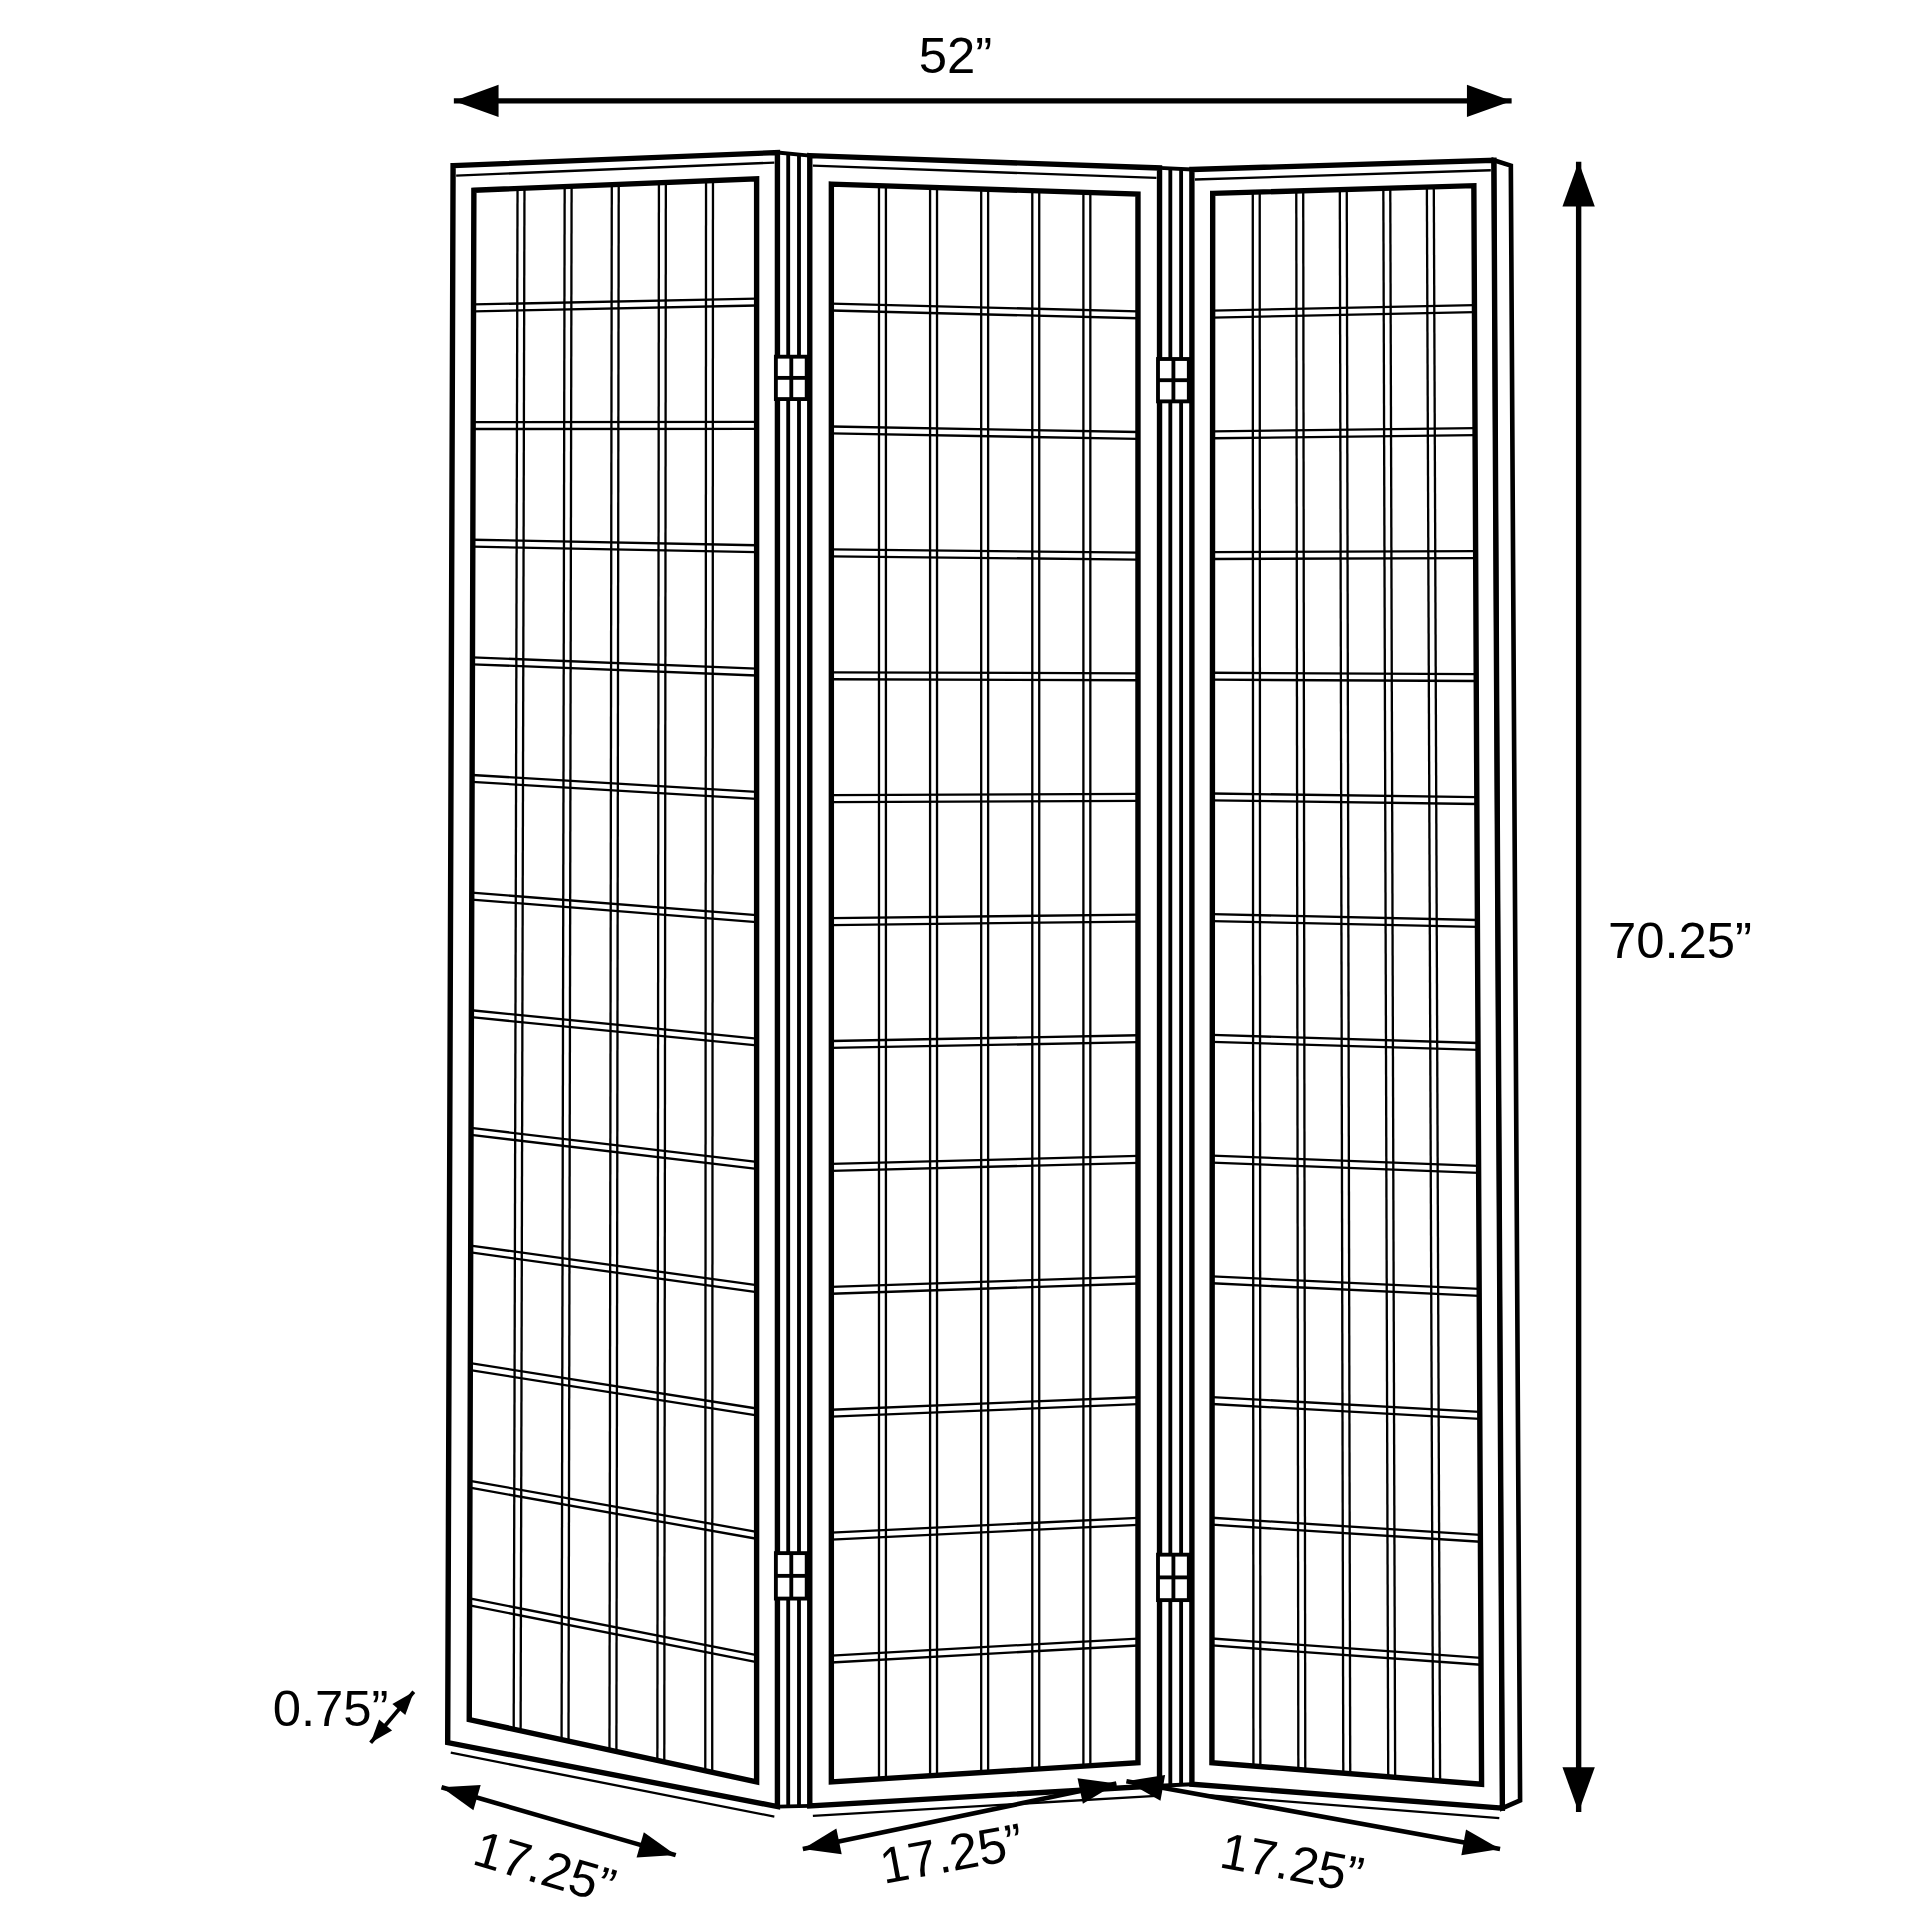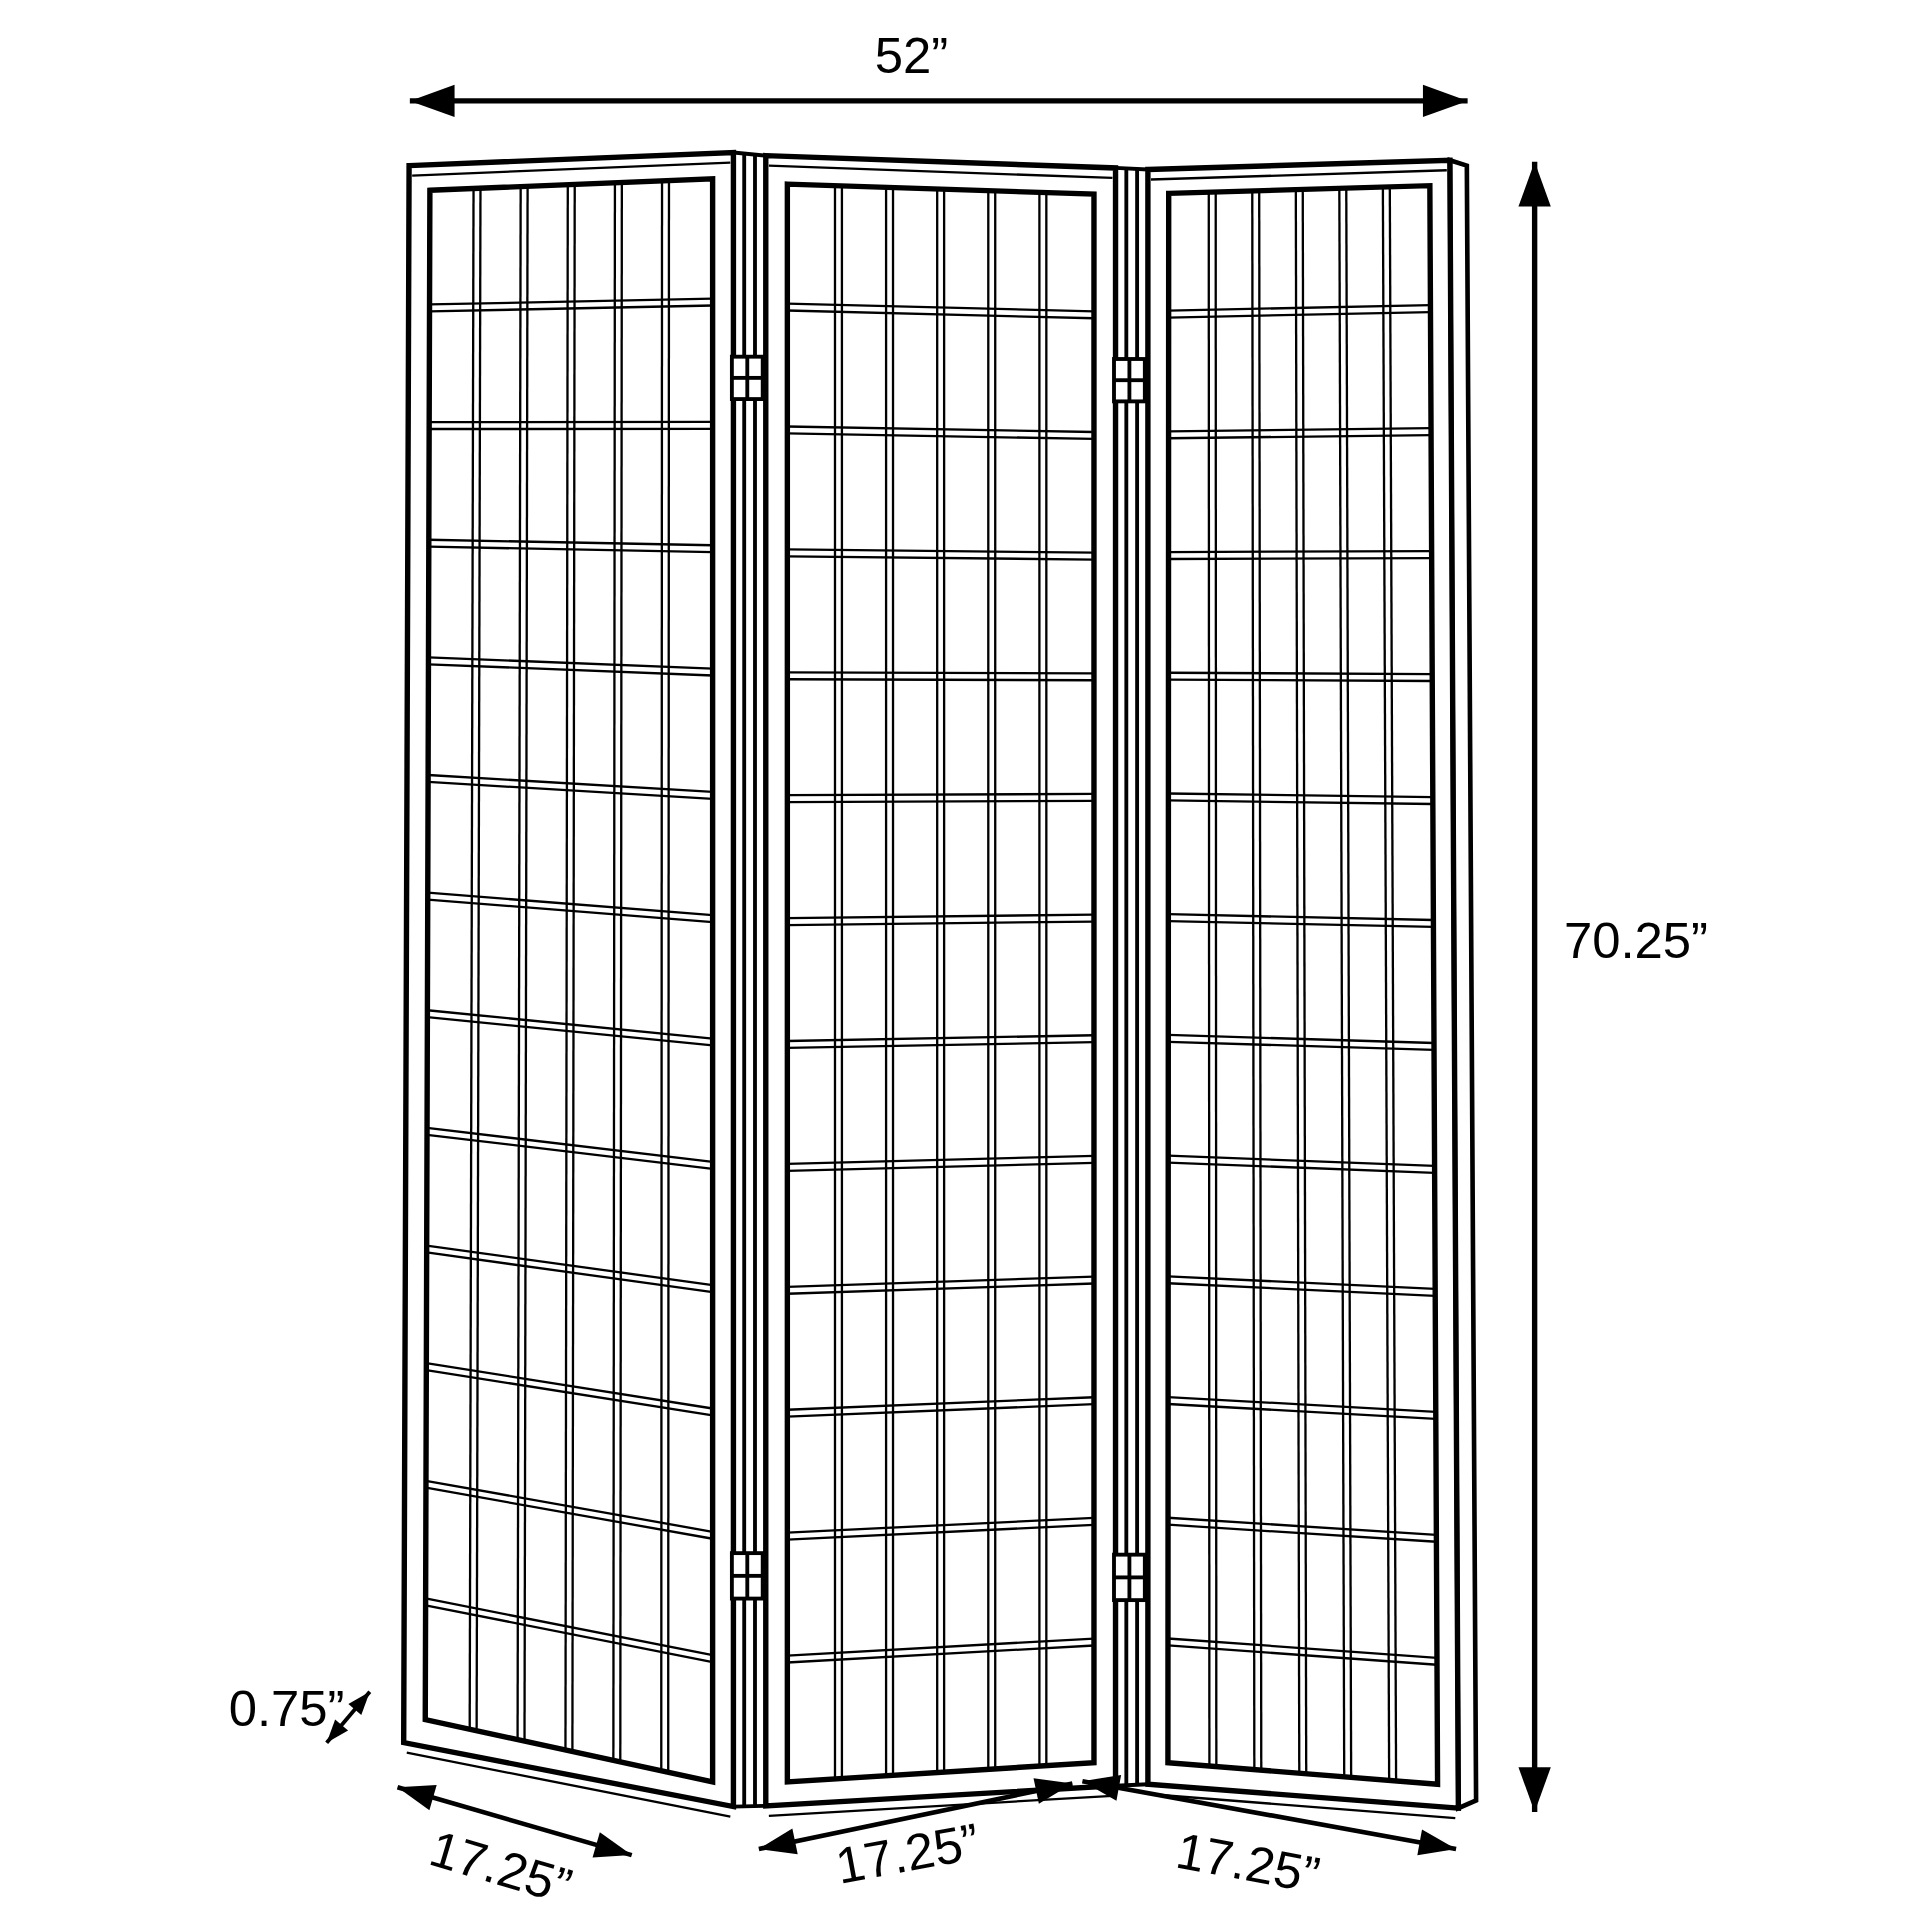--- a/index.html
+++ b/index.html
@@ -1,18 +1,19 @@
 <!DOCTYPE html>
 <html style="font-size:12.3px"><head>
 <meta charset="utf-8">
 <style>
   html,body{margin:0;padding:0;background:#ffffff;}
   .stage{
     width:1859px;height:1926px;background:#ffffff;position:relative;overflow:hidden;
     font-family:"Liberation Sans", sans-serif;
+    margin-left:44px;
   }
   svg{display:block;width:1926px;height:1926px;}
   .dim-label{
     font-family:"Liberation Sans", sans-serif;
     font-size:66px;
     fill:#000000;
   }
   .face{fill:#ffffff;stroke:#000000;stroke-width:7;stroke-linejoin:miter;}
   .lat{fill:none;stroke:#000000;stroke-width:7;stroke-linejoin:miter;}
   .edge{stroke:#000000;stroke-width:6;fill:none;}

